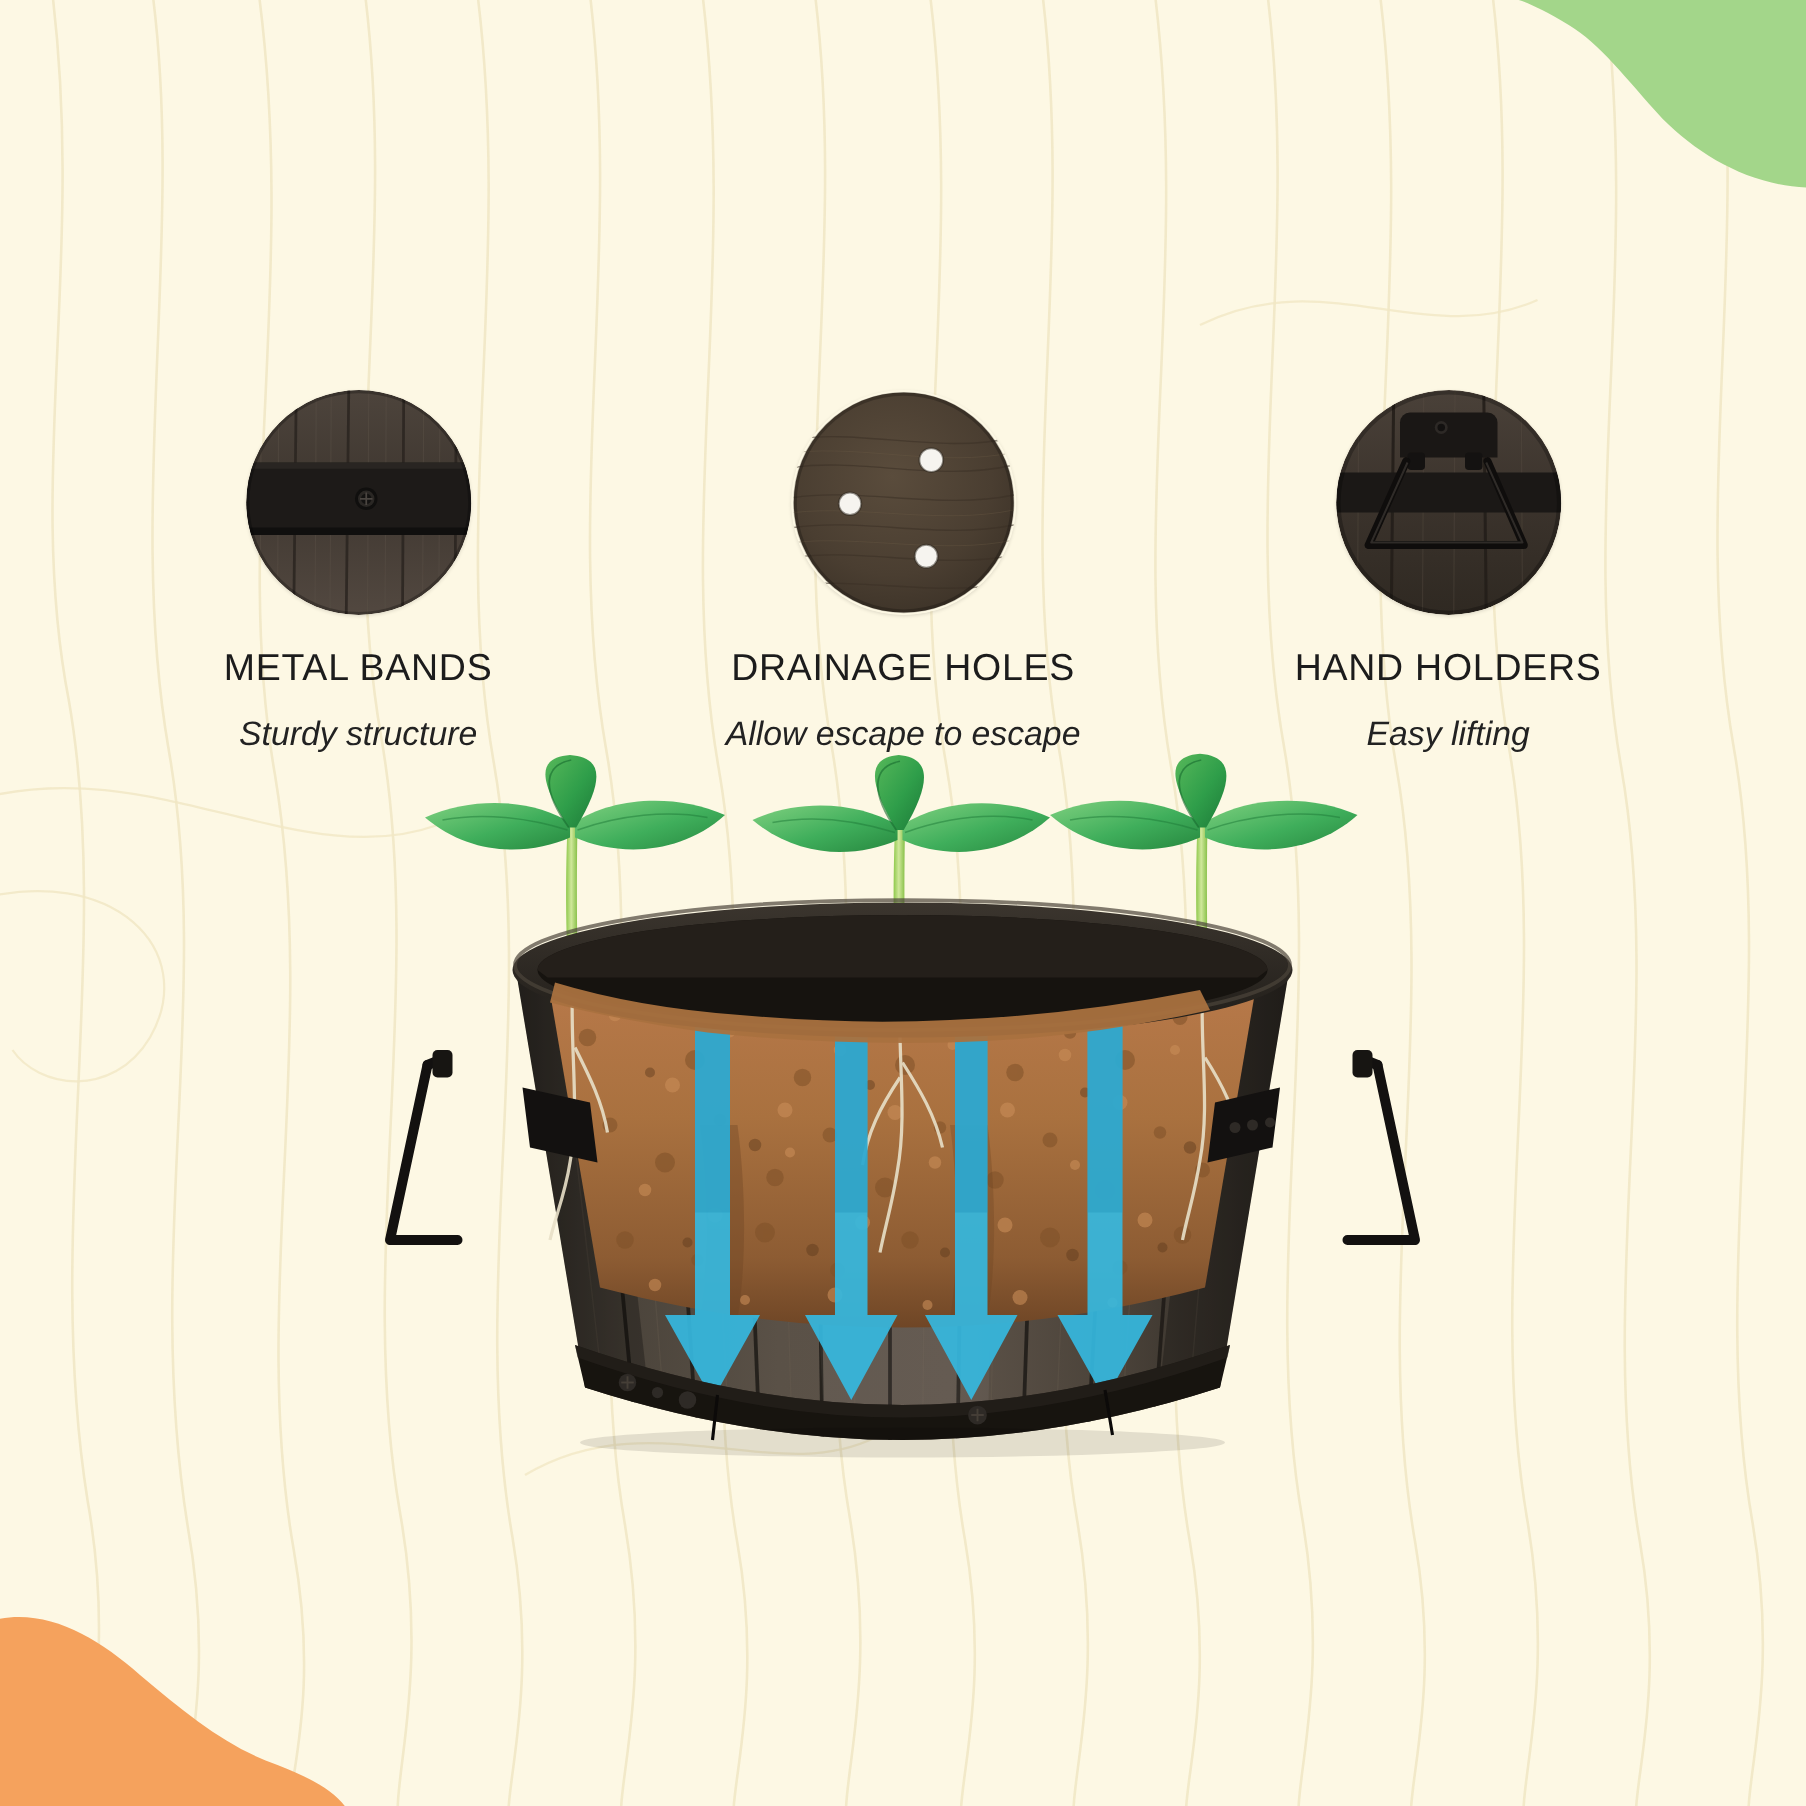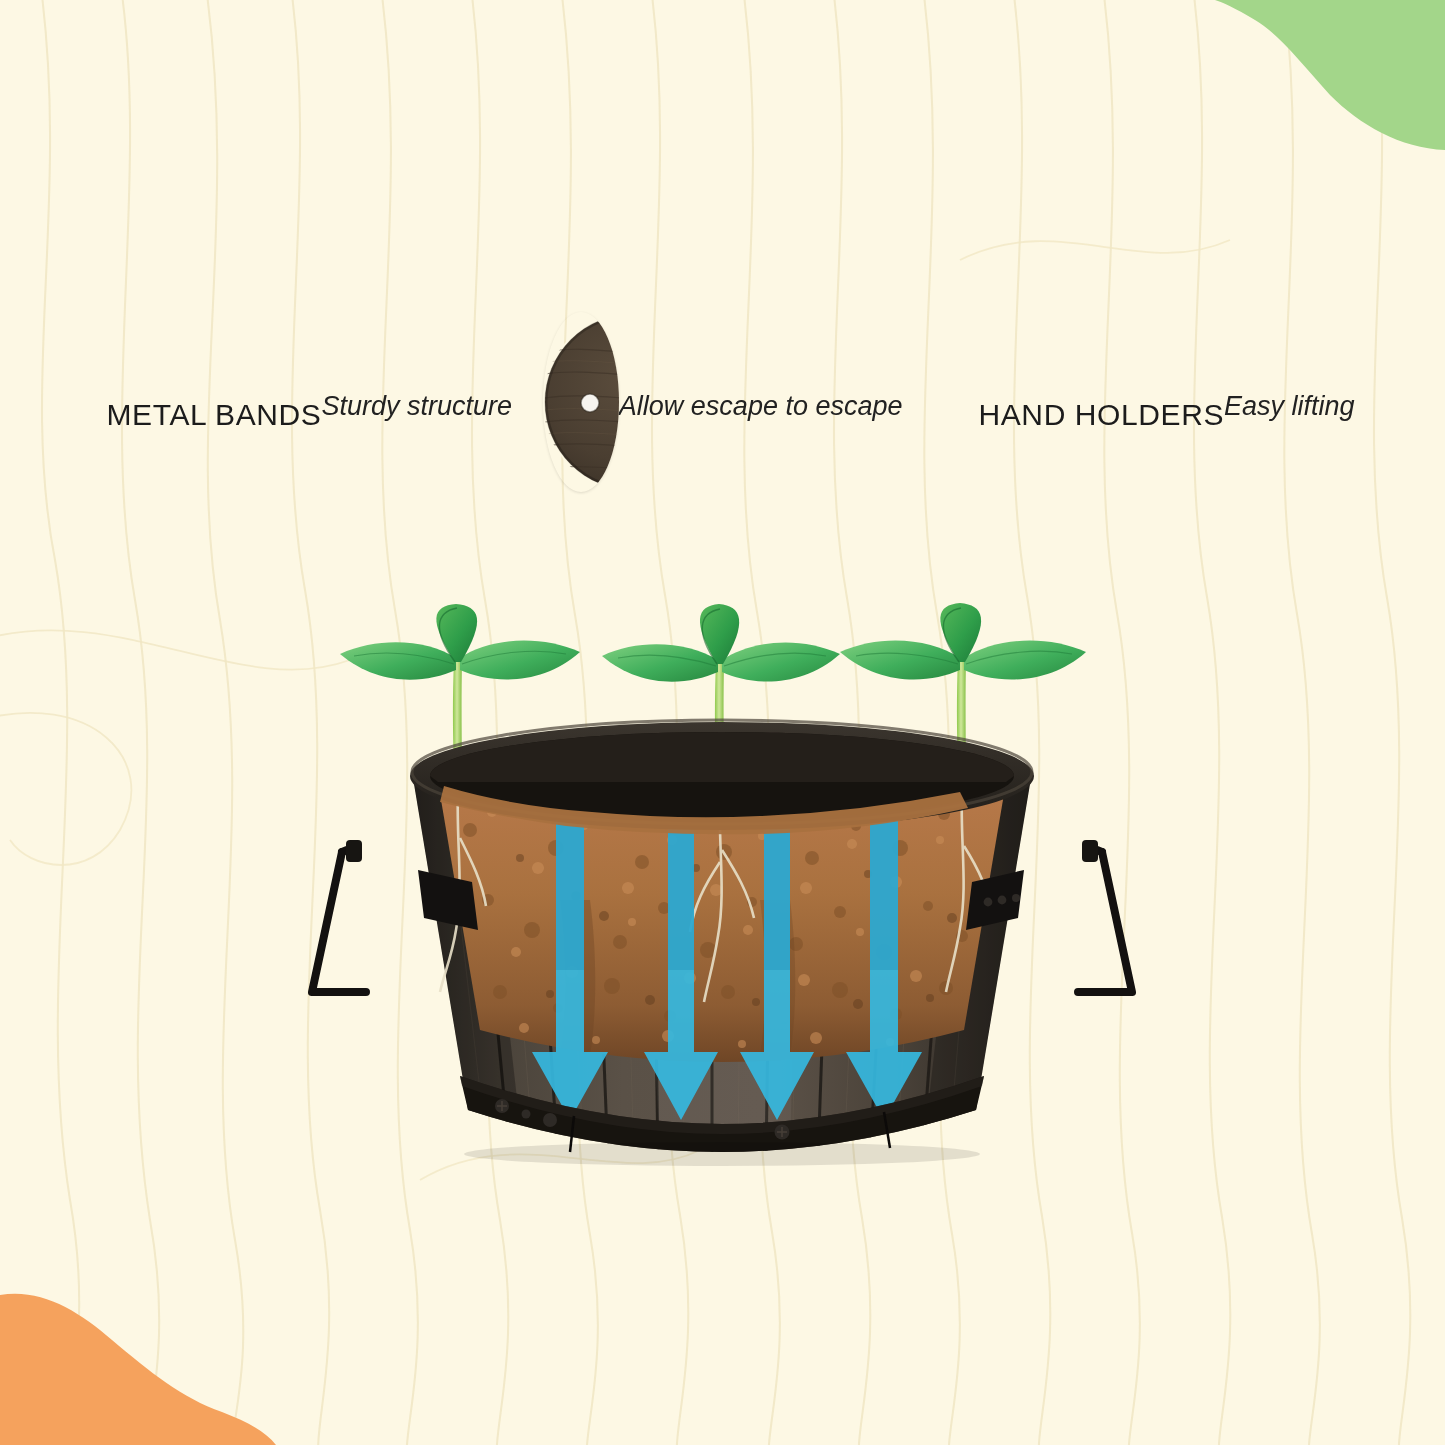--- a/index.html
+++ b/index.html
@@ -30,33 +30,33 @@
     font-size:55px; font-style:italic; font-weight:bold;
     color:#27a455; margin-top:12px; line-height:1.0;
     letter-spacing:0.5px;
   }
 
   
   .features {
     position:absolute; top:312px; left:0; width:1445px;
     z-index:5; display:flex; justify-content:center; gap:76px;
   }
-  .feature { width:360px; display:flex; flex-direction:row; align-items:center; }
+  .feature { width:360px; display:flex; flex-direction:column; align-items:center; }
   .circle {
     width:180px; height:180px; border-radius:50%;
     overflow:hidden; position:relative;
     box-shadow:0 1px 3px rgba(0,0,0,0.12);
   }
   .feature-name {
     margin-top:26px; font-size:30px; font-weight:normal;
     color:#1c1c1c; letter-spacing:0.6px; text-align:center;
     white-space:nowrap;
   }
   .feature-desc {
-    margin-top:8px; font-size:27px; font-style:italic;
+    margin-top:20px; font-size:27px; font-style:italic;
     color:#222; text-align:left; white-space:nowrap;
   }
 
   
   .product { position:absolute; top:600px; left:0; width:1445px; height:845px; z-index:4; }
 </style>
 </head>
 <body>
 
 <svg id="bg-texture" width="1445" height="1445" viewBox="0 0 1445 1445">
@@ -180,20 +180,21 @@
           <circle cx="112" cy="56" r="9.5" fill="#f6f4ef"></circle>
           <circle cx="112" cy="56" r="9.5" fill="none" stroke="#2a231b" stroke-width="1.6" opacity="0.5"></circle>
           <circle cx="47" cy="91" r="9" fill="#f6f4ef"></circle>
           <circle cx="47" cy="91" r="9" fill="none" stroke="#2a231b" stroke-width="1.6" opacity="0.5"></circle>
           <circle cx="108" cy="133" r="9.2" fill="#f6f4ef"></circle>
           <circle cx="108" cy="133" r="9.2" fill="none" stroke="#2a231b" stroke-width="1.6" opacity="0.5"></circle>
           <circle cx="90" cy="90" r="87" fill="none" stroke="rgba(0,0,0,0.22)" stroke-width="3"></circle>
         </g>
       </svg>
     </div>
+    <div class="feature-name">DRAINAGE HOLES</div>
     <div class="feature-desc">Allow escape to escape</div>
   </div>
 
   <div class="feature">
     <div class="circle">
       <svg width="180" height="180" viewBox="0 0 180 180">
         <defs>
           <clipPath id="c3">
               <circle cx="90" cy="90" r="90"></circle>
             </clipPath>

